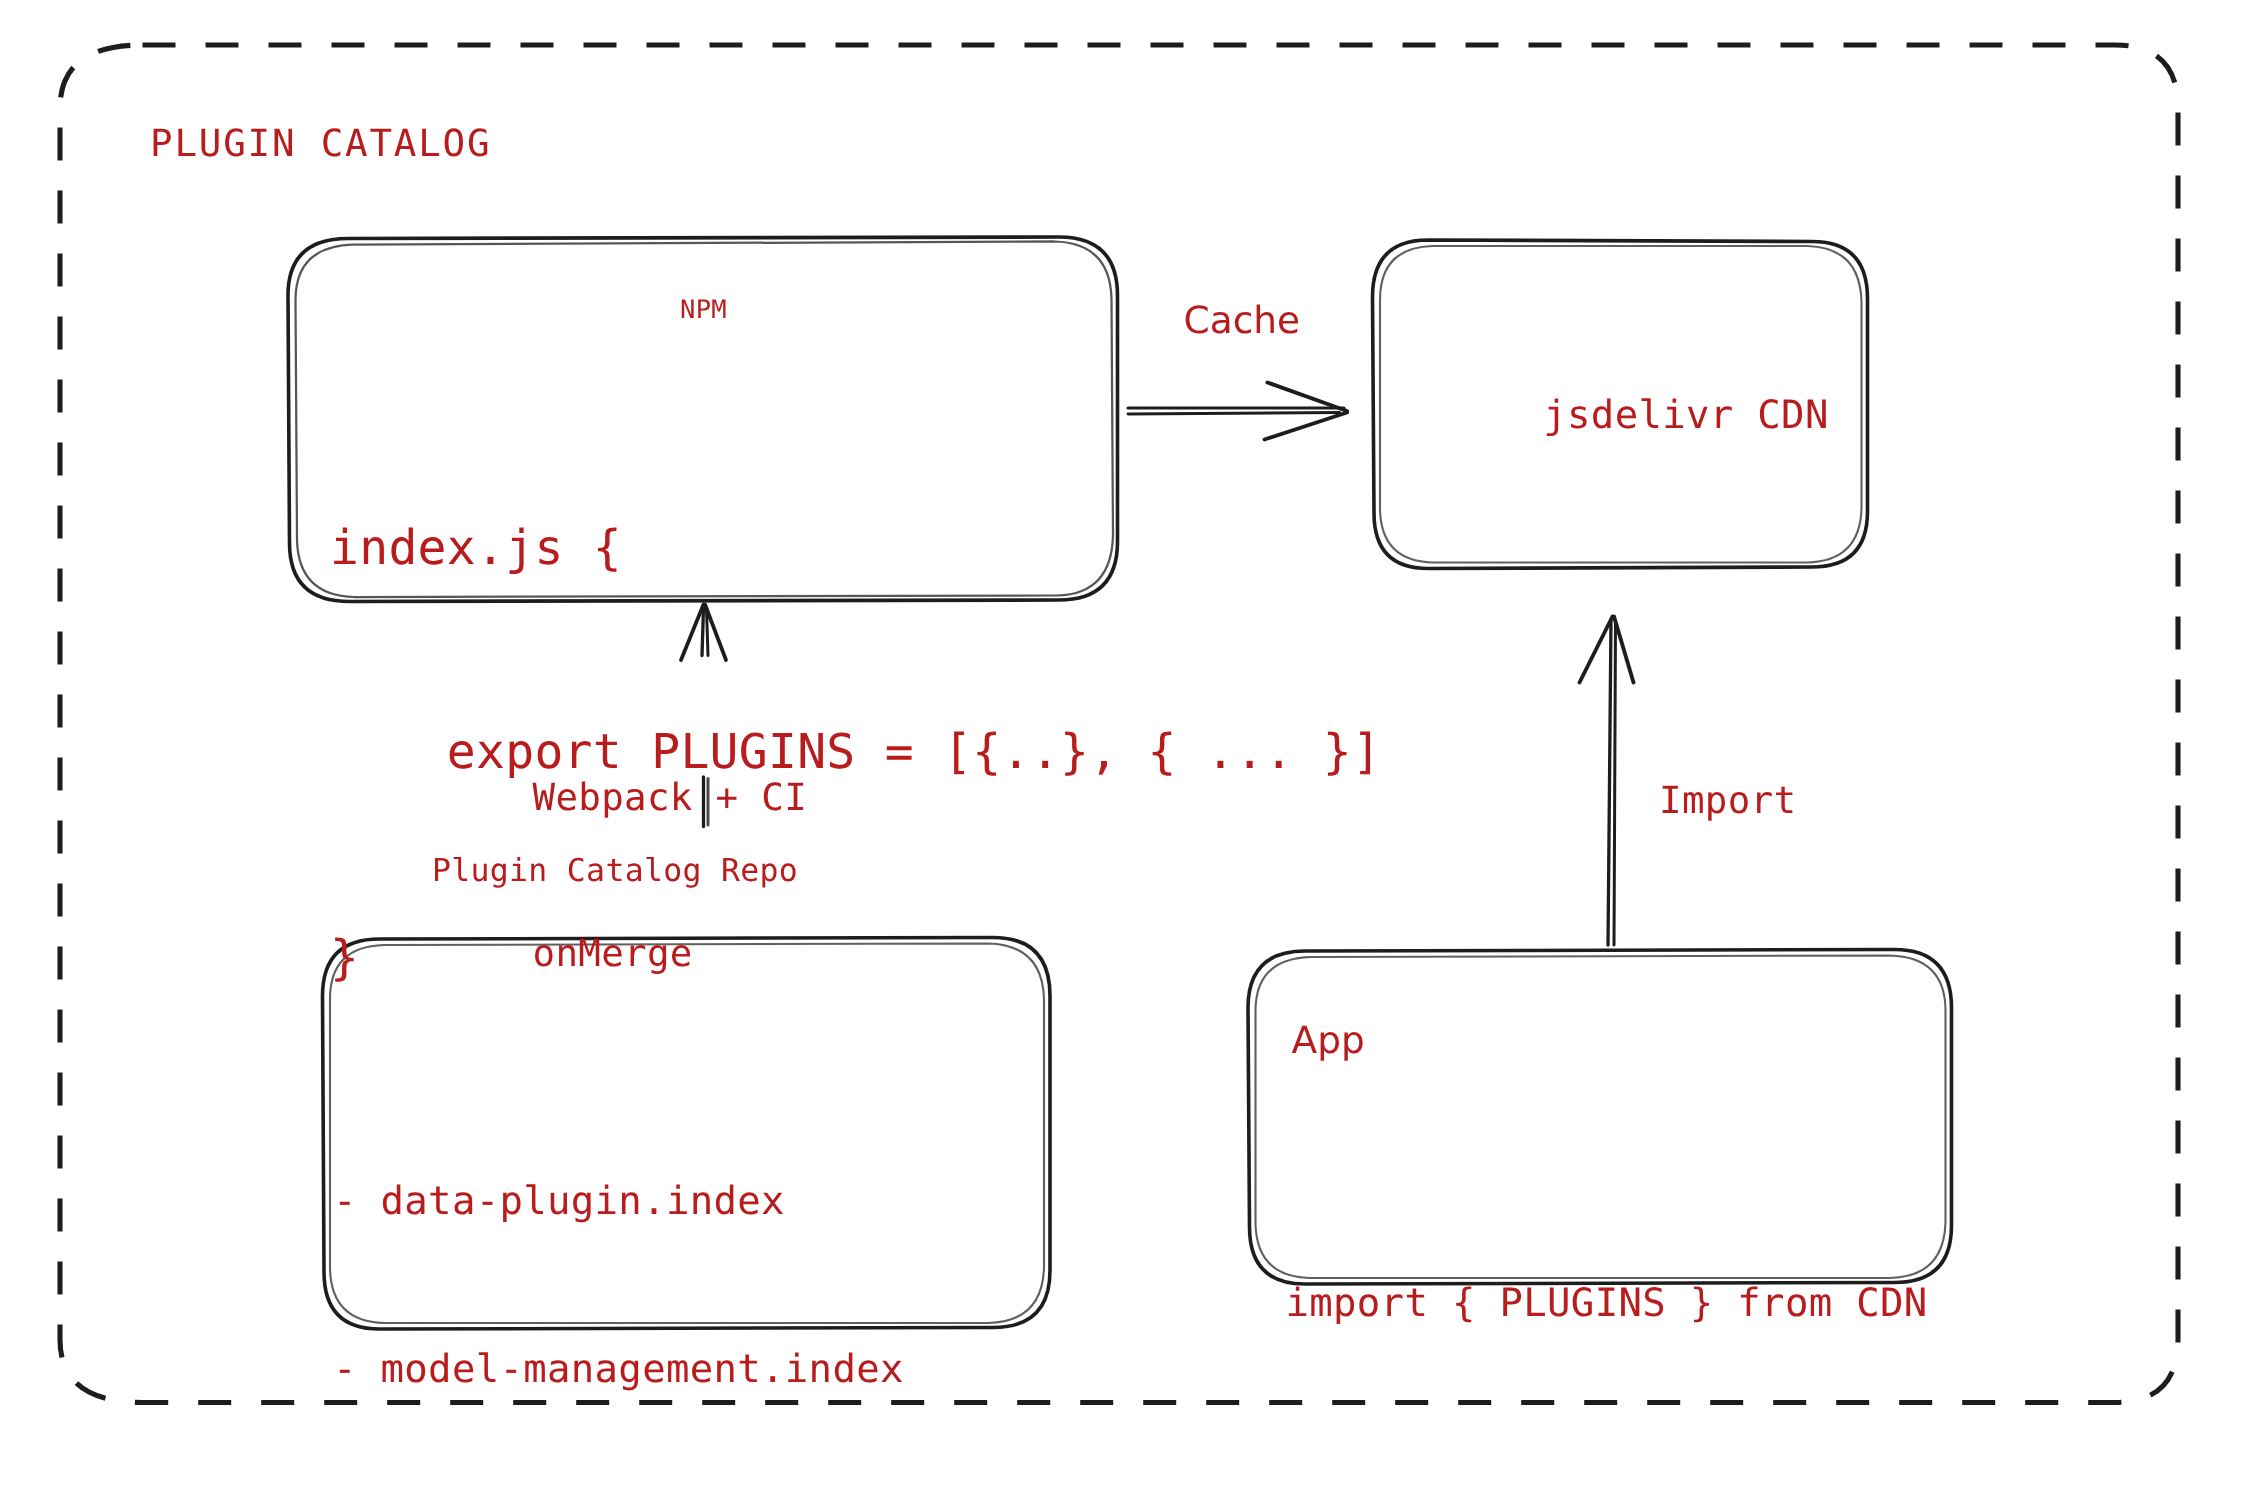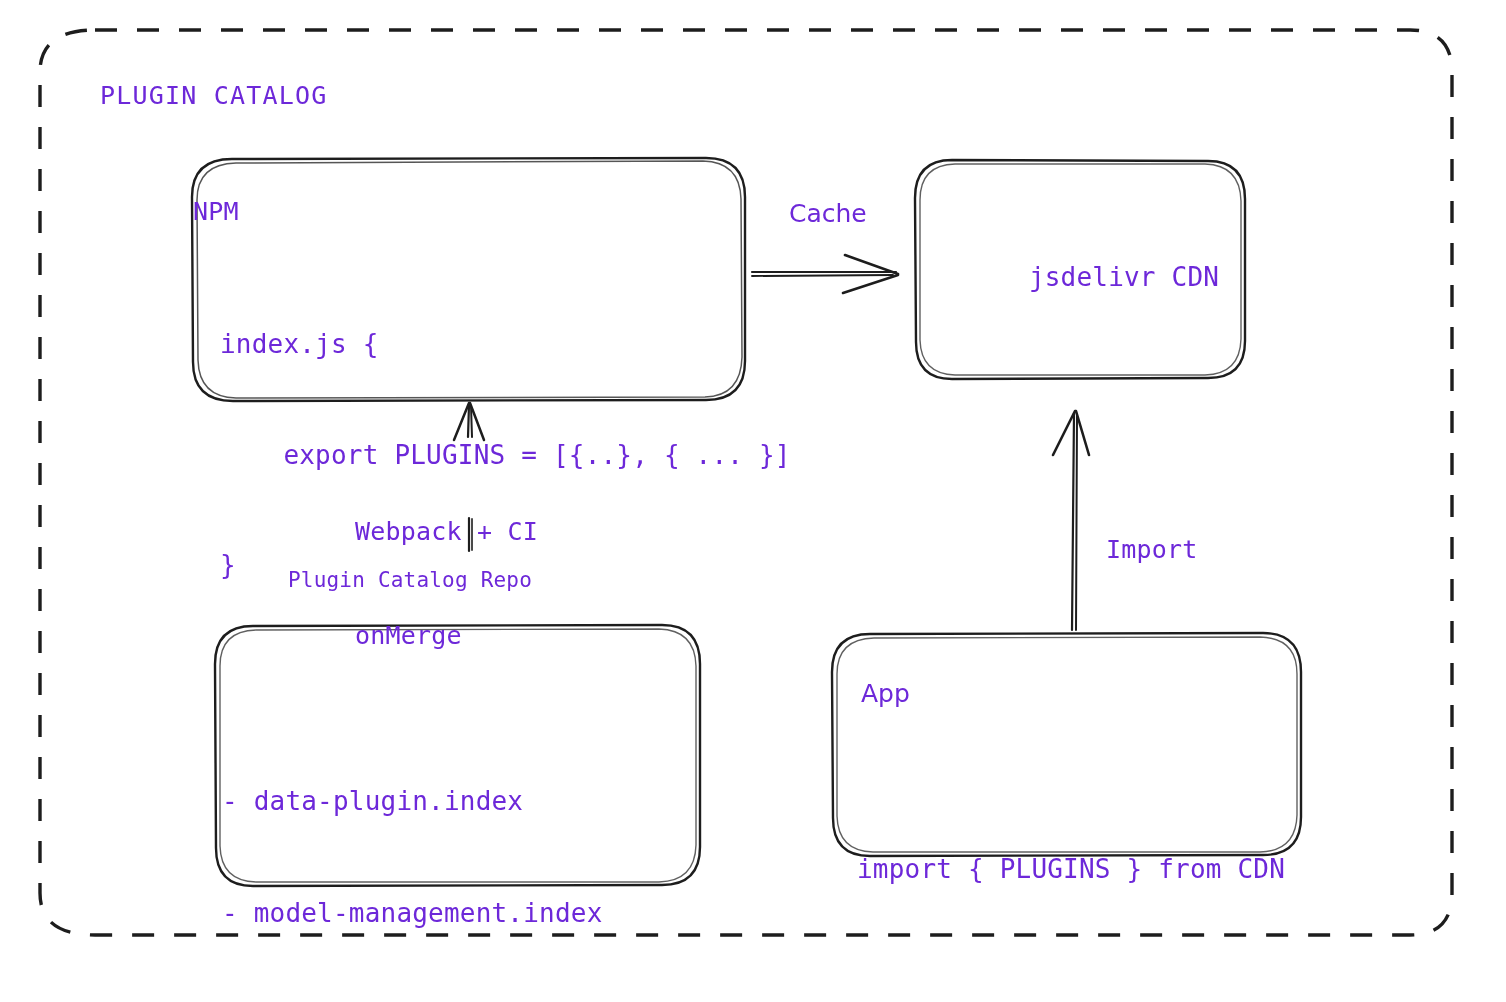--- a/index.html
+++ b/index.html
@@ -21,47 +21,48 @@
   svg.layer {
     position: absolute;
     left: 0;
     top: 0;
     width: 1506px;
     height: 1002px;
     pointer-events: none;
   }
   .txt {
     position: absolute;
-    color: #6d28d9;
+    color: #b91c1c;
     font-family: "DejaVu Sans Mono", monospace;
     white-space: pre;
     line-height: 1.30;
     letter-spacing: 0.2px;
   }
   .sans {
     font-family: "DejaVu Sans", sans-serif;
     letter-spacing: 0px;
     text-align: right;
   }
   .group-title {
     left: 100px;
     top: 80px;
     font-size: 25px;
     letter-spacing: 1.2px;
   }
   .npm-title {
     left: 193px;
     top: 196px;
     width: 552px;
-    font-size: 25px;
+    text-align: center;
+    font-size: 17px;
   }
   .npm-code {
     left: 220px;
     top: 252px;
-    font-size: 26px;
+    font-size: 32px;
     line-height: 1.42;
   }
   .cdn-title {
     left: 915px;
     top: 261px;
     width: 330px;
     text-align: center;
     font-size: 26px;
     padding-left: 44px;
   }
@@ -85,21 +86,20 @@
   .repo-list {
     left: 222px;
     top: 708px;
     font-size: 26px;
     line-height: 1.44;
   }
   .import-label {
     left: 1106px;
     top: 518px;
     font-size: 25px;
-    margin-top: 16px;
   }
   .app-title {
     left: 861px;
     top: 678px;
     font-size: 25px;
   }
   .app-code {
     left: 857px;
     top: 736px;
     font-size: 26px;

